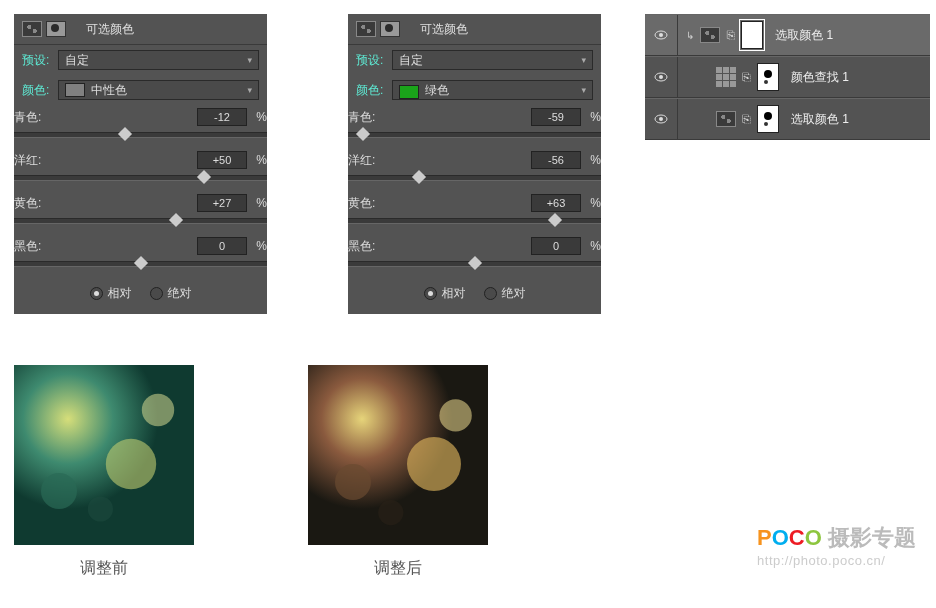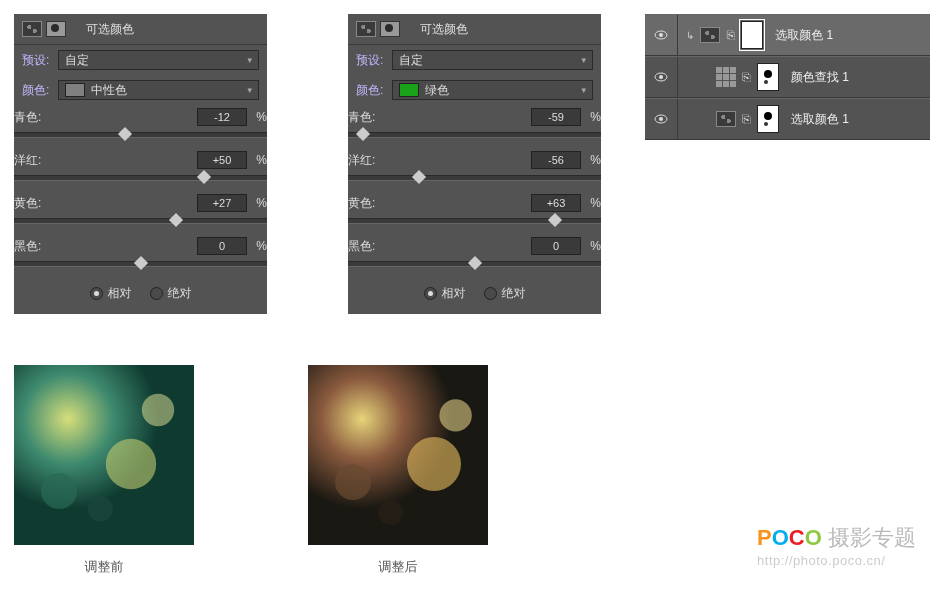--- a/index.html
+++ b/index.html
@@ -5,21 +5,21 @@
 body{margin:0;background:#fff;font-family:"Microsoft YaHei",Arial,sans-serif;font-size:12px;color:#ccc;width:936px;height:608px;position:relative}
 .panel{position:absolute;background:#535353;width:253px}
 .panel-hd{display:flex;align-items:center;height:30px;padding:0 8px;border-bottom:1px solid #3a3a3a}
 .ic{display:inline-flex;align-items:center;justify-content:center}
 .ic-adj{width:18px;height:14px;background:#3a3a3a;border:1px solid #888;position:relative}
 .ic-adj::after{content:"";position:absolute;inset:2px;background:radial-gradient(circle at 30% 30%,#888 0,#888 2px,transparent 2px),radial-gradient(circle at 70% 70%,#888 0,#888 2px,transparent 2px)}
 .ic-mask{width:18px;height:14px;background:#999;border:1px solid #333;position:relative;margin-left:4px}
 .ic-mask::after{content:"";position:absolute;left:4px;top:2px;width:8px;height:8px;border-radius:50%;background:#2a2a2a}
 .hd-title{margin-left:20px;color:#e0e0e0}
 .row{display:flex;align-items:center;padding:5px 8px}
-.lbl{width:36px;color:#c4b5fd}
+.lbl{width:36px;color:#5eead4}
 .sel{flex:1;height:18px;background:#4a4a4a;border:1px solid #2a2a2a;color:#ddd;display:flex;align-items:center;justify-content:space-between;padding:0 6px}
 .chev{font-size:9px;color:#aaa}
 .swatch{width:18px;height:12px;margin-right:6px;border:1px solid #222}
 .sld{padding:3px 0 0}
 .sld-row{display:flex;align-items:center;justify-content:space-between}
 .sld-lbl{color:#ddd}
 .num{width:48px;height:16px;background:#3a3a3a;border:1px solid #222;color:#ddd;text-align:center;line-height:16px;font-size:11px}
 .pct{width:16px;text-align:right;color:#ddd;margin-left:4px}
 .track{position:relative;height:4px;background:#3a3a3a;margin:6px 0 10px;border-top:1px solid #2a2a2a;border-bottom:1px solid #666}
 .knob{position:absolute;top:-4px;width:10px;height:10px;background:#ccc;transform:translateX(-50%) rotate(45deg)}
@@ -35,25 +35,25 @@
 .pad{width:24px}
 .clip{color:#ccc;font-size:10px}
 .link{color:#ddd;font-size:11px}
 .mask-th{width:20px;height:26px;background:#fff;border:1px solid #222;position:relative}
 .mask-th.outline{outline:1px solid #fff;outline-offset:1px}
 .lname{color:#eee;margin-left:6px}
 .grid-ic{width:20px;height:20px;display:grid;grid-template-columns:repeat(3,1fr);grid-template-rows:repeat(3,1fr);gap:1px}
 .grid-ic span{background:#999}
 .preview{position:absolute;width:180px}
 .pv-img{width:180px;height:180px}
-.pv-cap{text-align:center;color:#555;margin-top:10px;font-size:13px}
+.pv-cap{text-align:center;color:#555;margin-top:10px;font-size:16px}
 .wm{position:absolute;right:20px;bottom:40px;text-align:left}
 .wm-main{font-size:22px;font-weight:bold}
 .poco-p{color:#f7931e}.poco-o{color:#00aeef}.poco-c{color:#ed1c24}.poco-o2{color:#8dc63f}
-.wm-cn{color:#bbb;font-weight:normal}
+.wm-cn{color:#bbb;font-weight:bold}
 .wm-url{color:#ccc;font-size:13px;letter-spacing:.5px}
 </style>
 </head>
 <body>
 
 <div id="panels">
     <div class="panel" style="left: 14px; top: 14px;">
       <div class="panel-hd">
         <span class="ic ic-adj"></span>
         <span class="ic ic-mask"></span>
@@ -141,21 +141,21 @@
   <div class="row">
         <span class="lbl">预设:</span>
         <div class="sel">
           <span>自定</span>
           <span class="chev">▾</span>
         </div>
       </div>
   <div class="row">
         <span class="lbl">颜色:</span>
         <div class="sel">
-          <span style="display:flex;align-items:center"><span class="swatch" style="background:#1aa31a"></span>绿色</span>
+          <span style="display:flex;align-items:flex-end"><span class="swatch" style="background:#1aa31a"></span>绿色</span>
           <span class="chev">▾</span>
         </div>
       </div>
   <div class="sld">
         <div class="sld-row">
           <span class="sld-lbl">青色:</span>
           <span style="display:flex;align-items:center">
             <span class="num">-59</span>
             <span class="pct">%</span>
           </span>

